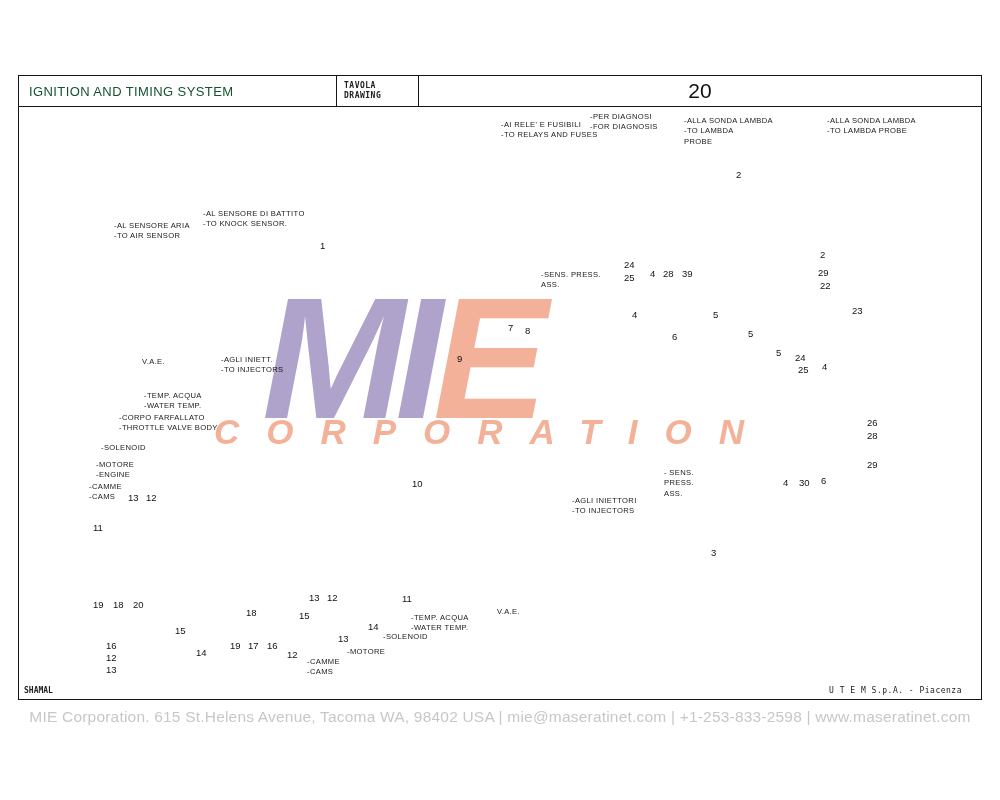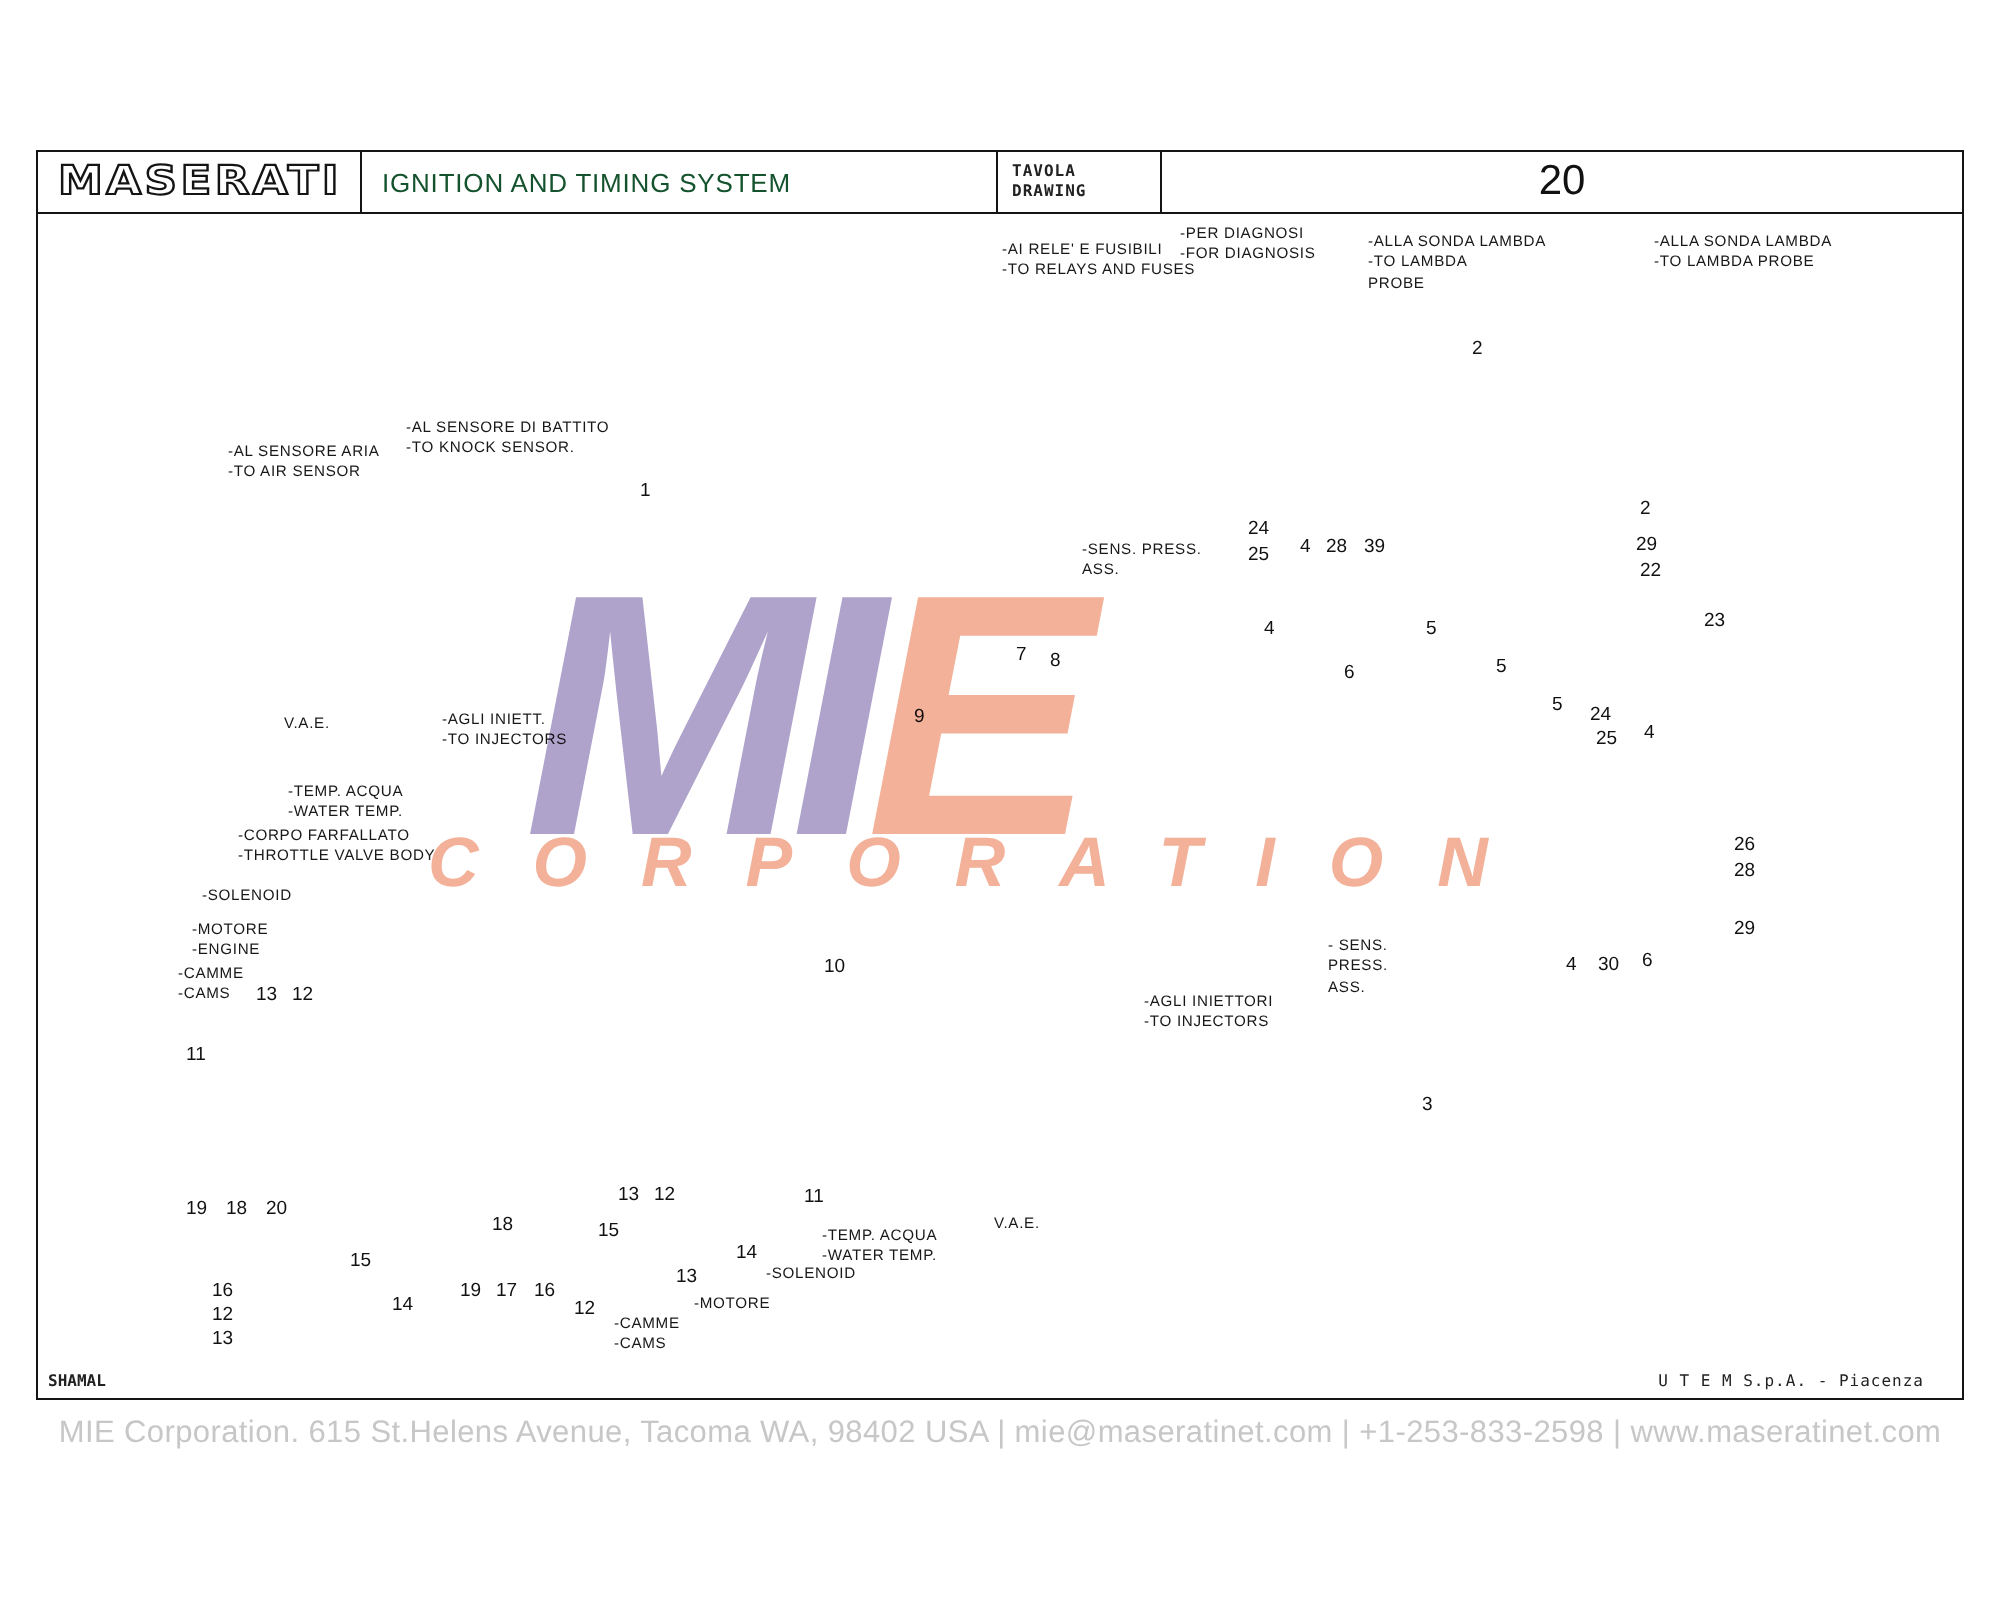--- a/index.html
+++ b/index.html
@@ -411,25 +411,20 @@
       <use href="#bolt" transform="translate(156,512) rotate(50)"></use>
       <use href="#bolt" transform="translate(108,608) rotate(45)"></use>
       <use href="#bolt" transform="translate(128,606) rotate(45)"></use>
       <use href="#bolt" transform="translate(262,618) rotate(60)"></use>
       <use href="#bolt" transform="translate(324,612) rotate(45)"></use>
     </g>
   </svg>
 
   <div class="sheet">
     <div class="hrow">
-      <div class="hcell c-logo">
-        <svg width="150" height="26" viewBox="0 0 150 26">
-          <text x="75" y="19" text-anchor="middle" font-family="DejaVu Sans, sans-serif" font-size="20" font-weight="bold" letter-spacing="1.5" fill="#ffffff" stroke="#141414" stroke-width="1.1" textLength="142" lengthAdjust="spacingAndGlyphs">MASERATI</text>
-        </svg>
-      </div>
       <div class="hcell c-en">IGNITION AND TIMING SYSTEM</div>
       <div class="hcell c-tav">
         <span>TAVOLA</span>
         <span>DRAWING</span>
       </div>
       <div class="hcell c-num">20</div>
     </div>
   </div>
 
   <div>

